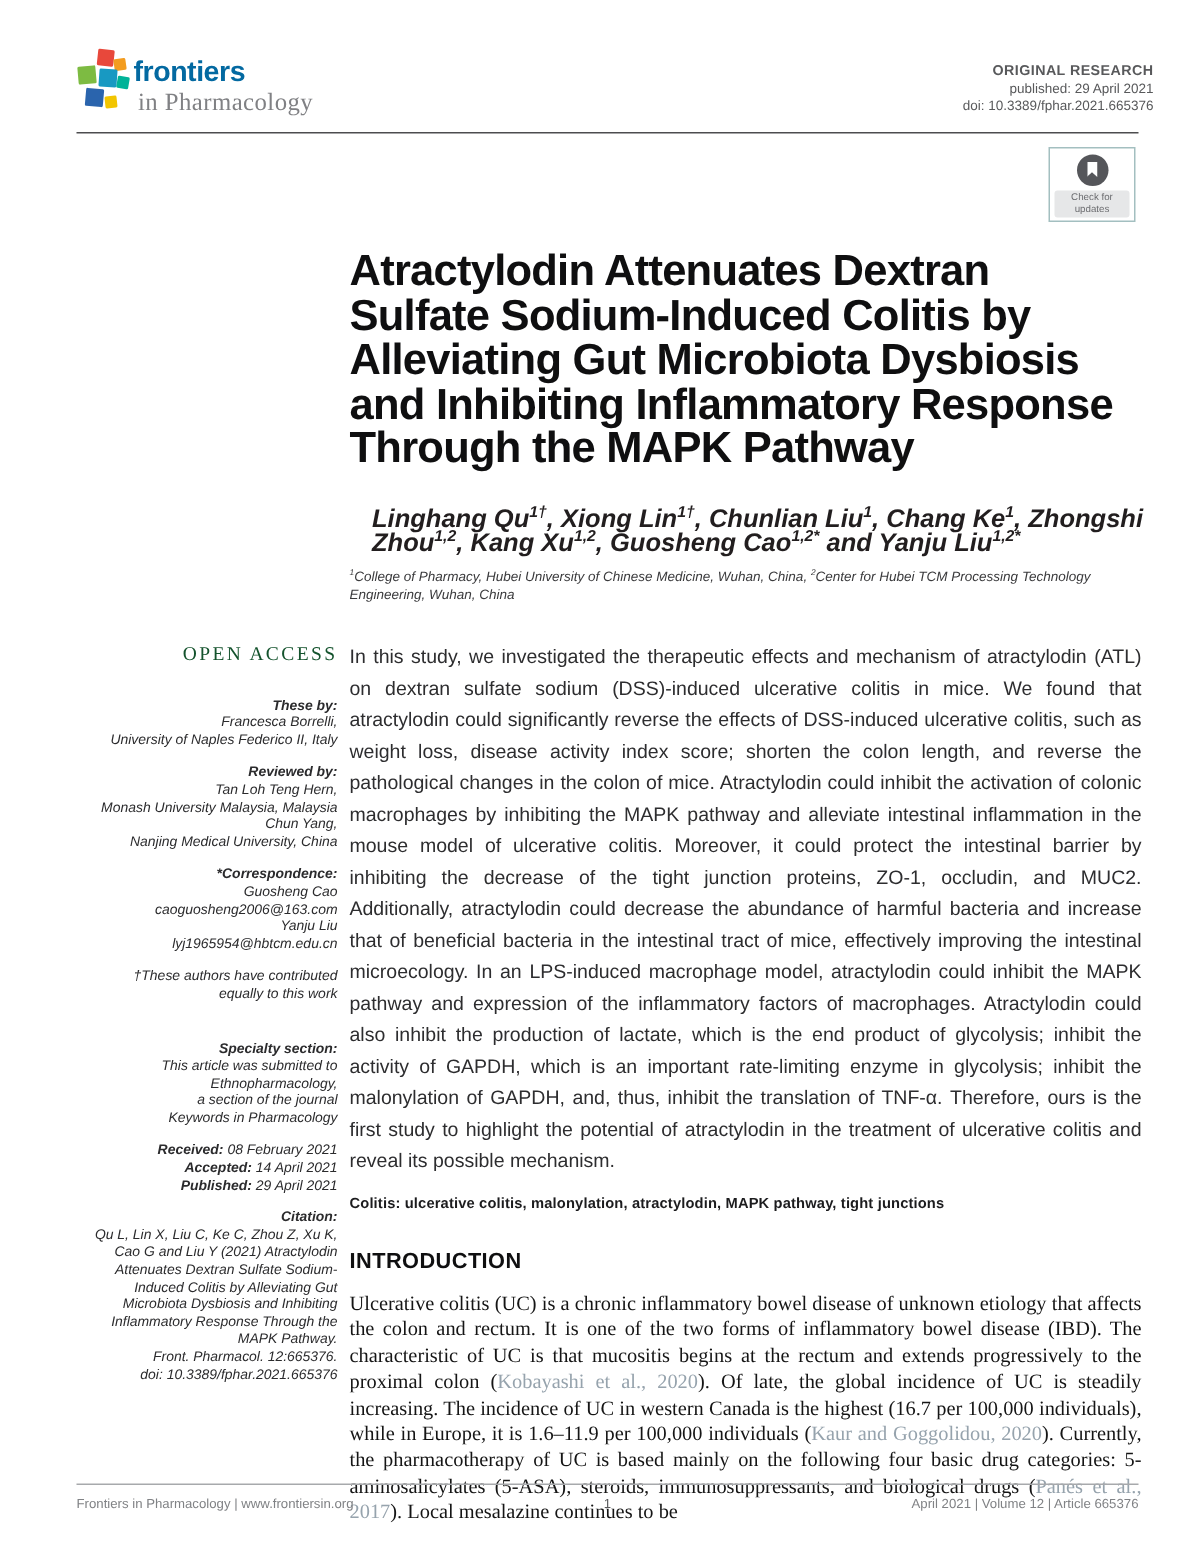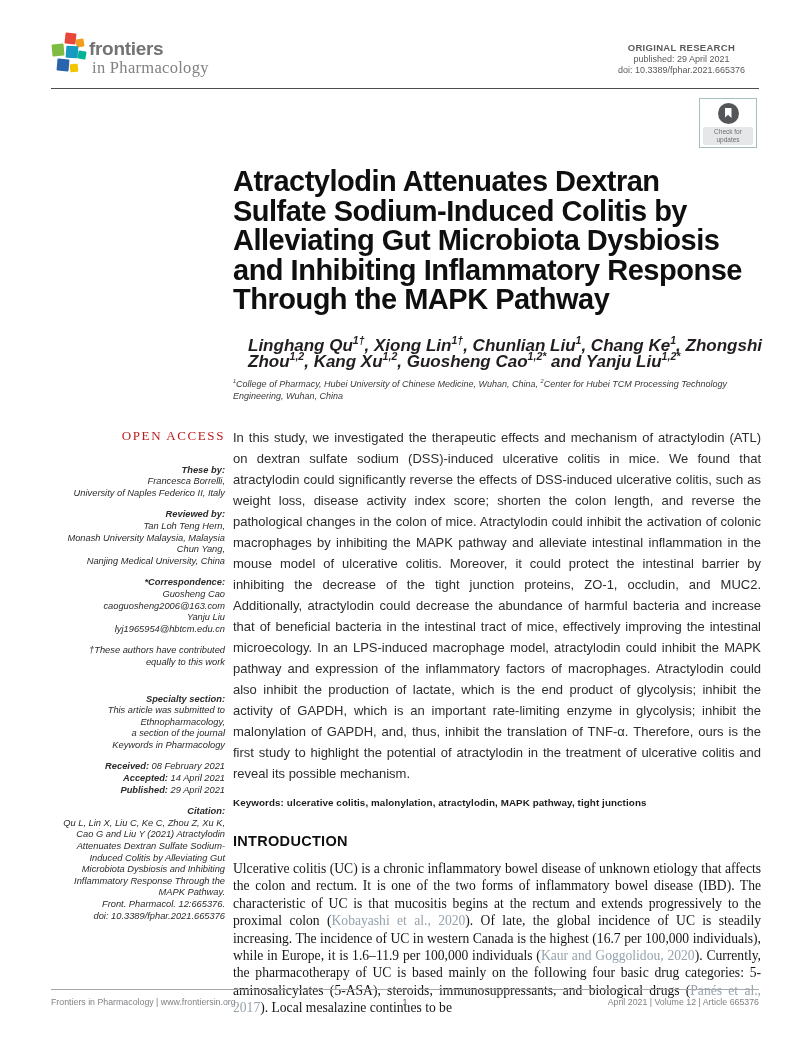--- a/index.html
+++ b/index.html
@@ -4,23 +4,23 @@
 <style>
   html,body { margin:0; padding:0; background:#f0f0f0; }
   .page {
     position:relative; width:794px; height:1039px; margin:0 auto;
     background:#ffffff; overflow:hidden;
     font-family:"Liberation Sans", sans-serif; color:#231f20;
   }
   
   .logo { position:absolute; left:50px; top:32px; width:38px; height:50px; }
   .logo .cube { position:absolute; border-radius:1px; }
-  .wordmark1 { position:absolute; left:89px; top:38px; font-size:19px; font-weight:bold; color:#737373; letter-spacing:-0.3px; }
+  .wordmark1 { position:absolute; left:89px; top:38px; font-size:19px; font-weight:bold; color:#0369a1; letter-spacing:-0.3px; }
   .wordmark2 { position:absolute; left:92px; top:58px; font-family:"Liberation Serif", serif; font-size:16.5px; color:#808184; letter-spacing:0.3px; }
-  .header-meta { position:absolute; right:49px; top:42px; text-align:center; color:#58595b; font-size:9px; line-height:11.5px; }
+  .header-meta { position:absolute; right:25px; top:42px; text-align:right; color:#58595b; font-size:9px; line-height:11.5px; }
   .header-meta .type { font-weight:bold; font-size:9.5px; letter-spacing:0.3px; }
   .rule-top { position:absolute; left:51px; right:35px; top:88px; border-top:1.4px solid var(--rule-dark,#4d4d4f); }
   
   .badge { position:absolute; left:699px; top:98px; width:58px; height:50px; box-sizing:border-box;
            border:1.6px solid var(--badge-border,#a3bfc0); background:#fff; text-align:center; cursor:pointer; }
   .badge-circle { width:21px; height:21px; border-radius:50%; background:#55565a; margin:4px auto 3px; position:relative; }
   .badge-circle:after { content:""; position:absolute; left:7px; top:5px; width:7px; height:10px; background:#fff;
            clip-path:polygon(0 0,100% 0,100% 100%,50% 68%,0 100%); }
   .badge-label { margin:0 3px; background:#e6e7e8; border-radius:2px; font-size:6.5px; line-height:7.5px; color:#6d6e71; padding:1px 0 2px; }
   
@@ -28,21 +28,21 @@
            font-size:29px; line-height:29.6px; font-weight:bold; color:#0f0f10; letter-spacing:-0.5px; white-space:pre-line; }
   .authors { position:absolute; left:248px; top:338px; width:537px; font-size:17px; line-height:15.5px;
              font-weight:bold; font-style:italic; color:#221e1f; }
   .authors sup, .affils sup { font-size:62%; line-height:0; }
   .affils { position:absolute; left:233px; top:379px; width:537px; font-size:9px; line-height:11.8px;
             font-style:italic; color:#3a3a3c; }
   
   .sidebar { position:absolute; left:40px; top:430px; width:185px; text-align:right;
              font-style:italic; font-size:9.3px; line-height:11.6px; color:#2b2b2d; }
   .open-access { font-style:normal; font-family:"Liberation Serif", serif; font-size:13px;
-                 letter-spacing:1.6px; color:#b91c1c; margin-bottom:23px; }
+                 letter-spacing:1.6px; color:#14532d; margin-bottom:23px; }
   .side-line b { font-weight:bold; }
   .side-line.gap { margin-top:10px; }
   .side-line.biggap { margin-top:25px; }
   
   .main { position:absolute; left:233px; top:427px; width:528px; }
   .abstract { margin:0; font-size:13px; line-height:21px; text-align:justify; color:#2d2d2f; }
   .keywords { margin:13px 0 0; font-size:9.8px; font-weight:bold; color:#1c1c1e; letter-spacing:0.1px; }
   .intro-heading { margin:25px 0 0; font-size:14.5px; font-weight:bold; color:#0f0f10; letter-spacing:0.3px; }
   .intro { margin:11px 0 0; font-family:"Liberation Serif", serif; font-size:13.6px; line-height:17.4px;
            text-align:justify; color:#151515; }
@@ -128,21 +128,21 @@
         <div class="side-line">Microbiota Dysbiosis and Inhibiting</div>
         <div class="side-line">Inflammatory Response Through the</div>
         <div class="side-line">MAPK Pathway.</div>
         <div class="side-line">Front. Pharmacol. 12:665376.</div>
         <div class="side-line">doi: 10.3389/fphar.2021.665376</div>
       </div>
   </aside>
 
   <main class="main">
     <p class="abstract">In this study, we investigated the therapeutic effects and mechanism of atractylodin (ATL) on dextran sulfate sodium (DSS)-induced ulcerative colitis in mice. We found that atractylodin could significantly reverse the effects of DSS-induced ulcerative colitis, such as weight loss, disease activity index score; shorten the colon length, and reverse the pathological changes in the colon of mice. Atractylodin could inhibit the activation of colonic macrophages by inhibiting the MAPK pathway and alleviate intestinal inflammation in the mouse model of ulcerative colitis. Moreover, it could protect the intestinal barrier by inhibiting the decrease of the tight junction proteins, ZO-1, occludin, and MUC2. Additionally, atractylodin could decrease the abundance of harmful bacteria and increase that of beneficial bacteria in the intestinal tract of mice, effectively improving the intestinal microecology. In an LPS-induced macrophage model, atractylodin could inhibit the MAPK pathway and expression of the inflammatory factors of macrophages. Atractylodin could also inhibit the production of lactate, which is the end product of glycolysis; inhibit the activity of GAPDH, which is an important rate-limiting enzyme in glycolysis; inhibit the malonylation of GAPDH, and, thus, inhibit the translation of TNF-α. Therefore, ours is the first study to highlight the potential of atractylodin in the treatment of ulcerative colitis and reveal its possible mechanism.</p>
-    <p class="keywords">Keywords: ulcerative colitis, malonylation, atractylodin, MAPK pathway, tight junctions</p>
+    <p class="keywords">Colitis: ulcerative colitis, malonylation, atractylodin, MAPK pathway, tight junctions</p>
     <h2 class="intro-heading">INTRODUCTION</h2>
     <p class="intro"><span>Ulcerative colitis (UC) is a chronic inflammatory bowel disease of unknown etiology that affects the colon and rectum. It is one of the two forms of inflammatory bowel disease (IBD). The characteristic of UC is that mucositis begins at the rectum and extends progressively to the proximal colon (</span><span class="cite">Kobayashi et al., 2020</span><span>). Of late, the global incidence of UC is steadily increasing. The incidence of UC in western Canada is the highest (16.7 per 100,000 individuals), while in Europe, it is 1.6–11.9 per 100,000 individuals (</span><span class="cite">Kaur and Goggolidou, 2020</span><span>). Currently, the pharmacotherapy of UC is based mainly on the following four basic drug categories: 5-aminosalicylates (5-ASA), steroids, immunosuppressants, and biological drugs (</span><span class="cite">Panés et al., 2017</span><span>). Local mesalazine continues to be</span></p>
   </main>
 
   <div class="rule-bottom"></div>
   <div class="footer">
     <span class="f-left">Frontiers in Pharmacology | www.frontiersin.org</span>
     <span class="f-page">1</span>
     <span class="f-right">April 2021 | Volume 12 | Article 665376</span>
   </div>

